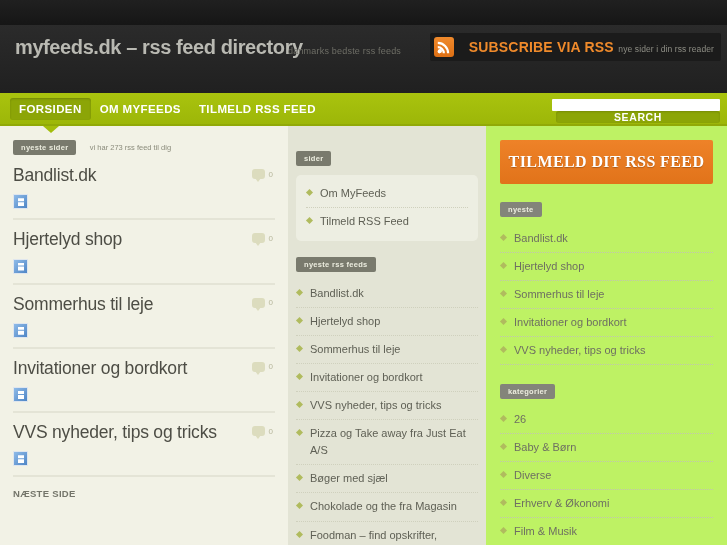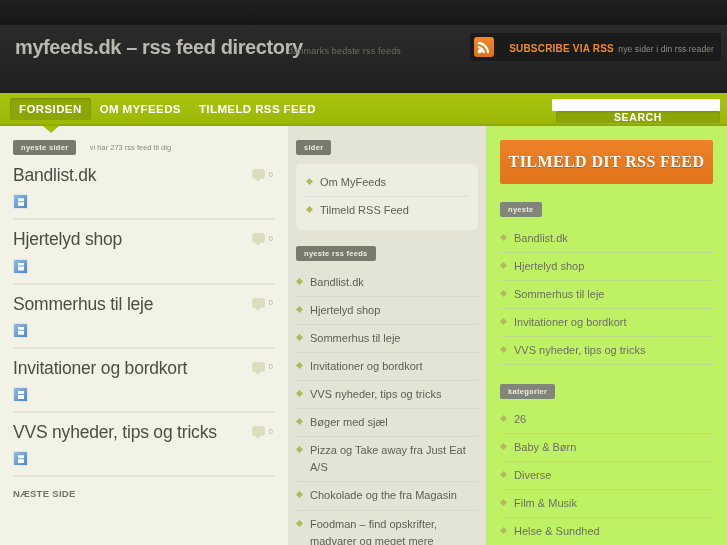--- a/index.html
+++ b/index.html
@@ -94,21 +94,21 @@
     box-sizing: border-box;
     -webkit-mask-image: radial-gradient(circle at 0% 100%, transparent 0, transparent 0);
   }
   .rss-arcs {
     position: absolute;
     left: 3px;
     bottom: 3px;
   }
   .rsstext { line-height: 1.05; }
   .rsstext .l1 {
-    font-size: 10px;
+    font-size: 14px;
     font-weight: bold;
     color: #ef8a2b;
     letter-spacing: 0.2px;
     white-space: nowrap;
     margin-left: 8px;
   }
   .rsstext .l2 {
     font-size: 8.5px;
     color: #8d8d84;
     letter-spacing: 0.1px;
@@ -337,21 +337,21 @@
   .nextpage {
     font-size: 9.5px;
     font-weight: bold;
     color: #74756a;
     letter-spacing: 0.3px;
     padding: 11px 0 0 0;
     cursor: pointer;
   }
 
   
-  .widget { margin-top: 12px; }
+  .widget { margin-top: 23px; }
   .widget-box {
     background: #edeee2;
     border-radius: 5px;
     padding: 5px 10px 6px 10px;
     margin-top: 8px;
   }
   .link-list { list-style: none; margin: 0; padding: 0; }
   .link-list li {
     border-bottom: 1px dotted #cfd0bd;
     padding: 5px 0 5px 14px;
@@ -518,22 +518,22 @@
 
     <div class="widget" style="margin-top:14px;">
       <span class="badge">nyeste rss feeds</span>
       <div class="widget-plain">
         <ul class="link-list">
           <li>Bandlist.dk</li>
           <li>Hjertelyd shop</li>
           <li>Sommerhus til leje</li>
           <li>Invitationer og bordkort</li>
           <li>VVS nyheder, tips og tricks</li>
+          <li>Pizza og Take away fra Just Eat A/S</li>
           <li>Bøger med sjæl</li>
-          <li>Pizza og Take away fra Just Eat A/S</li>
           <li>Chokolade og the fra Magasin</li>
           <li>Foodman – find opskrifter, madvarer og meget mere</li>
           <li>Kantfliser og belægningsfliser til swimmingpools – Scandi-Roc</li>
         </ul>
       </div>
     </div>
   </div>
 
   <div class="col-right">
 
@@ -552,20 +552,21 @@
       </div>
     </div>
 
     <div class="widget" style="margin-top:16px;">
       <span class="badge">kategorier</span>
       <div class="widget-plain">
         <ul class="link-list">
           <li>26</li>
           <li>Baby &amp; Børn</li>
           <li>Diverse</li>
+          <li>Erhverv &amp; Økonomi</li>
           <li>Film &amp; Musik</li>
           <li>Helse &amp; Sundhed</li>
 
         </ul>
       </div>
     </div>
   </div>
 
 </div>
 

